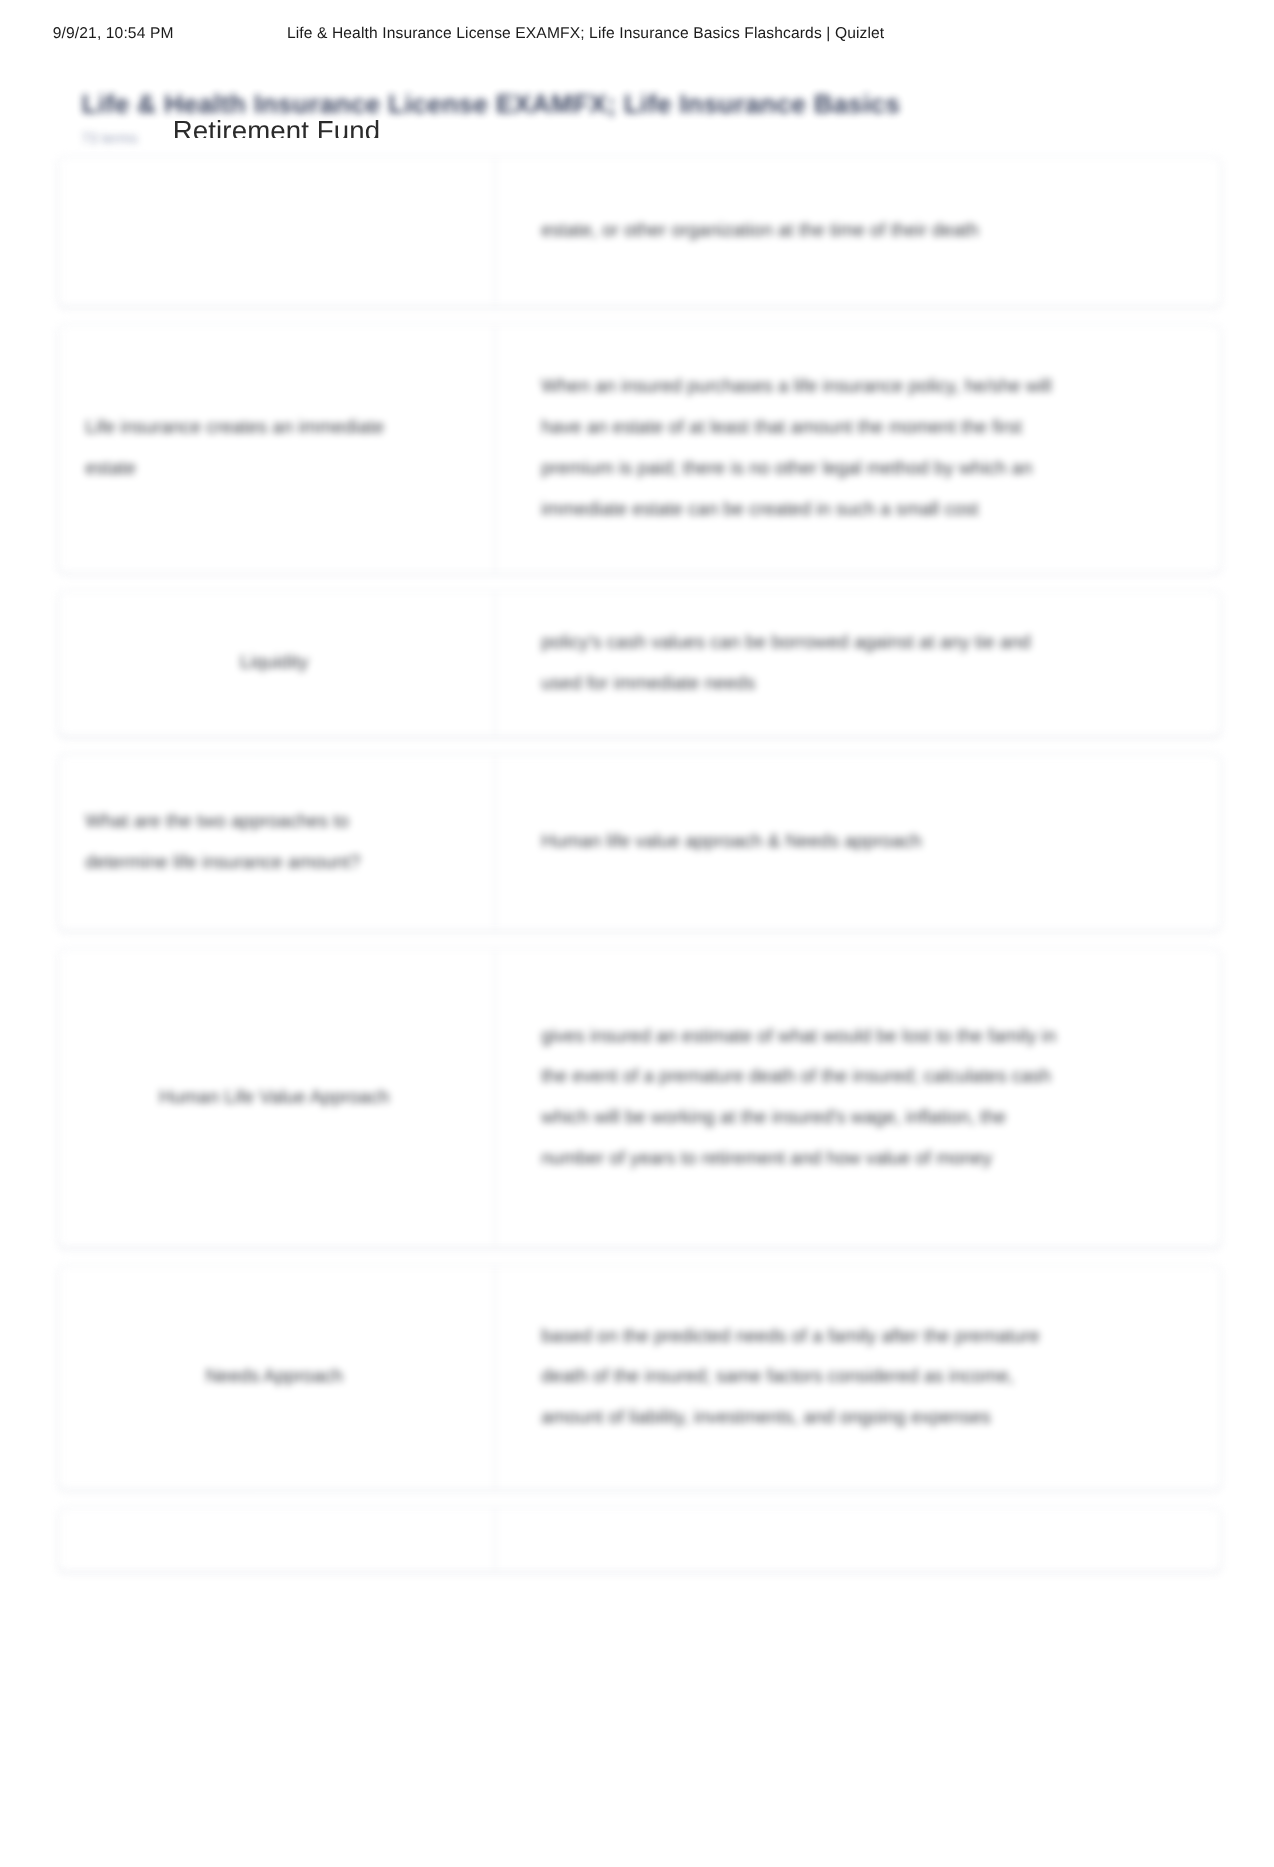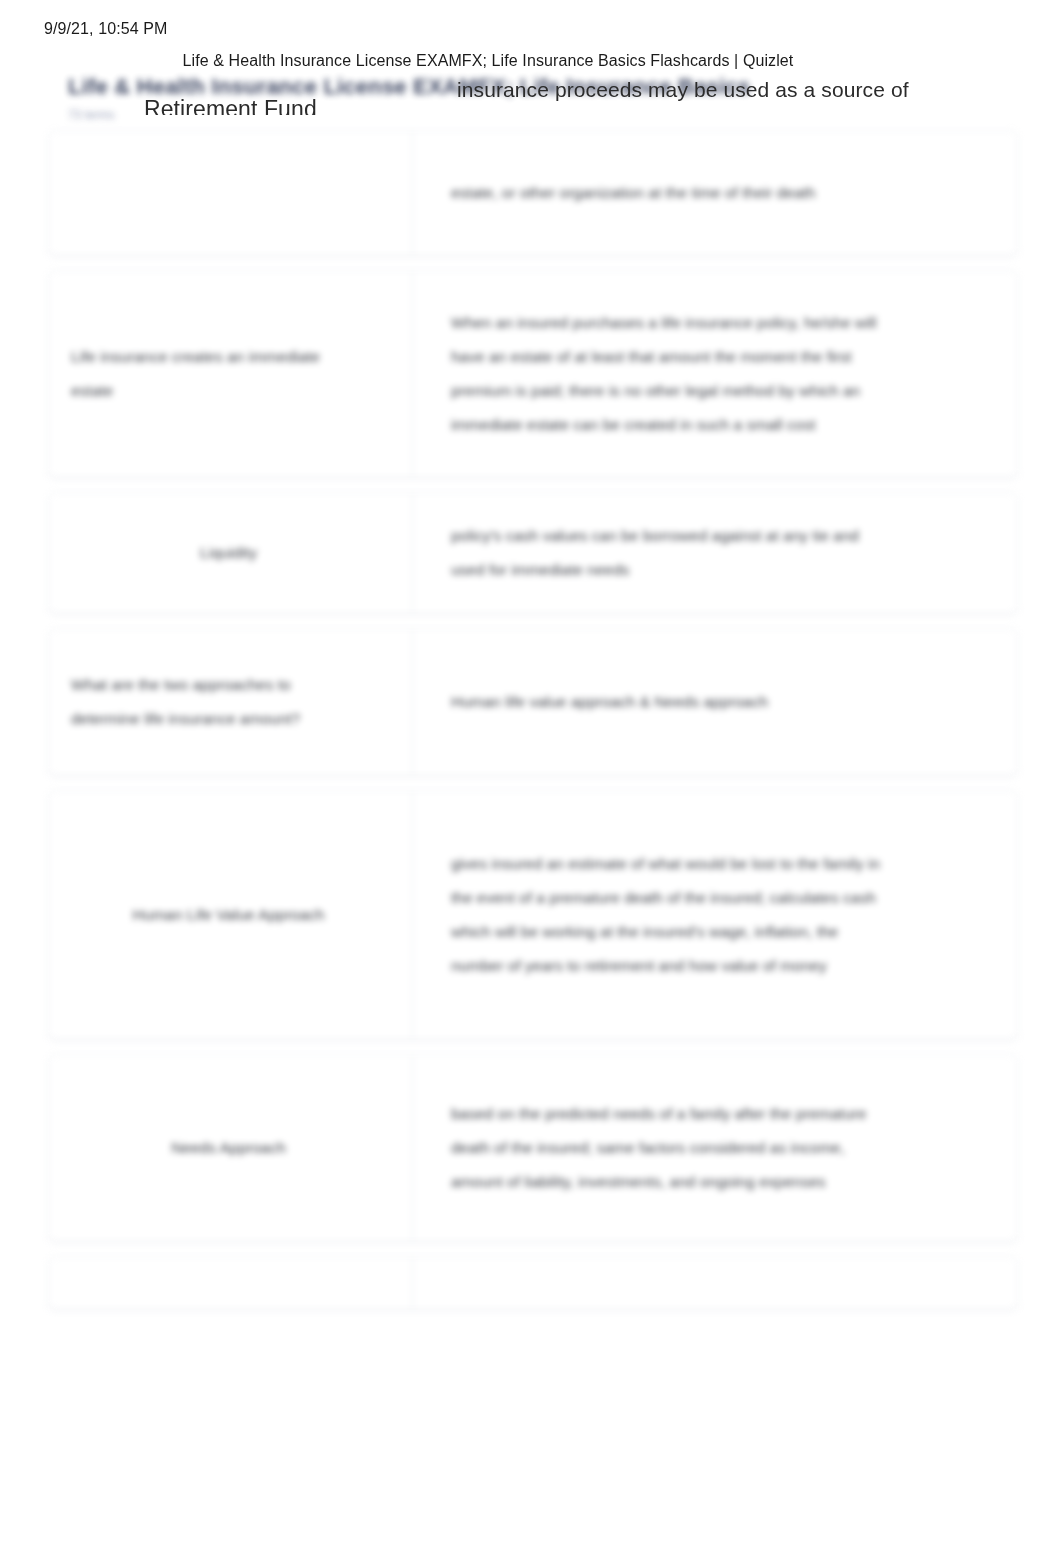--- a/index.html
+++ b/index.html
@@ -16,38 +16,37 @@
     color: #1a1a1a;
   }
 
   
   .print-header {
     position: absolute;
     top: 20px;
     left: 0;
     width: 1062px;
     height: 22px;
-    font-size: 16px;
+    font-size: 13px;
     color: #1b1b1b;
     letter-spacing: 0.1px;
   }
   .print-header .ph-date {
     position: absolute;
     left: 44px;
     top: 0;
     white-space: nowrap;
   }
   .print-header .ph-title {
     position: absolute;
     left: 0;
     top: 0;
     width: 976px;
     text-align: center;
     white-space: nowrap;
-    margin-top: 32px;
   }
 
   
   .doc-blur {
     position: absolute;
     left: 0;
     top: 64px;
     width: 1062px;
     height: 1180px;
     filter: blur(3.1px);
@@ -241,15 +240,14 @@
       </div>
       <div class="card-def">
         <span></span>
       </div>
     </div>
 
   </div>
 </div>
 
 <div class="overlay">
-  <div class="ov-line-a">insurance proceeds may be used as a source of</div>
   <div class="ov-line-b">Retirement Fund</div>
 </div>
 
 </body></html>

